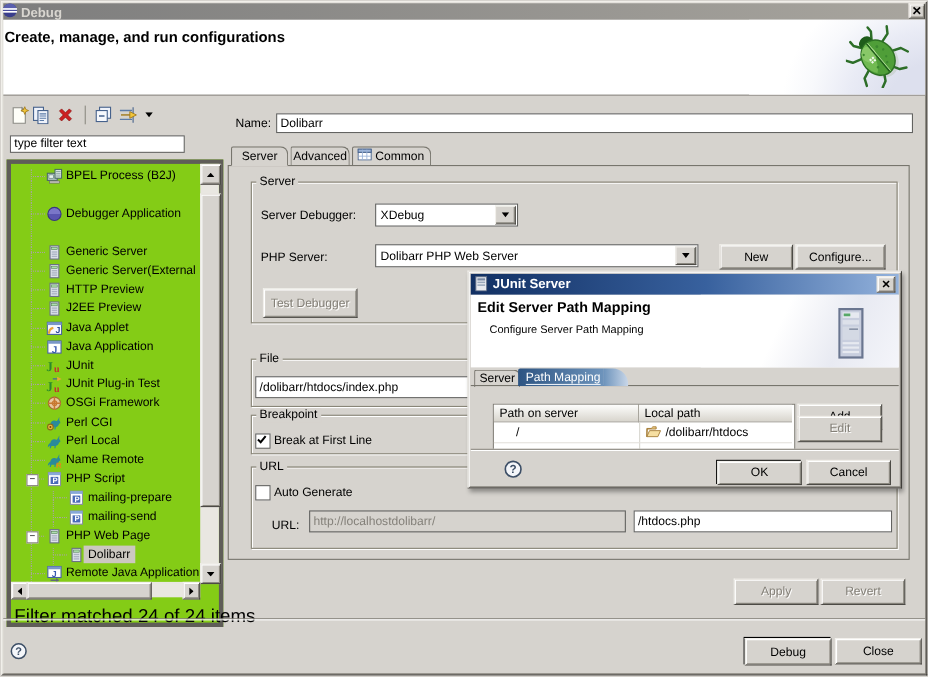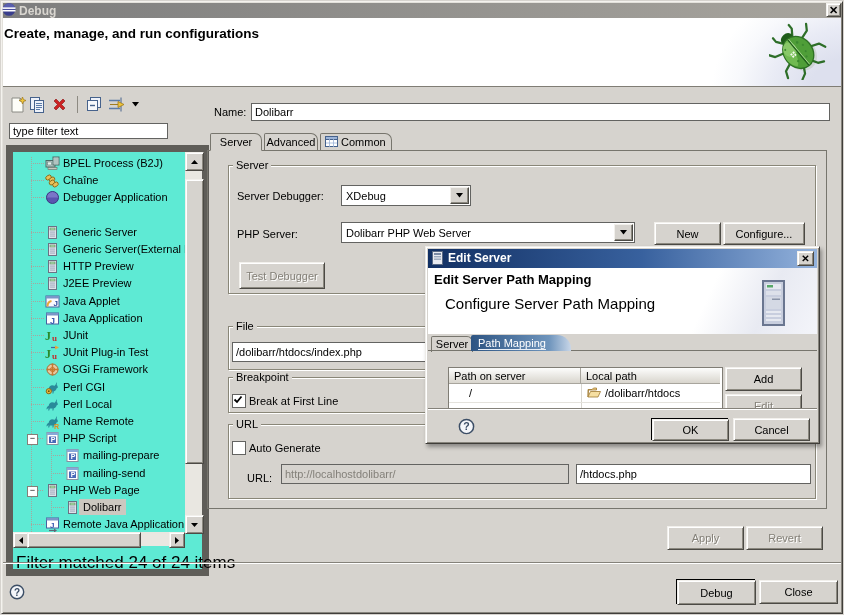--- a/index.html
+++ b/index.html
@@ -1,20 +1,20 @@
 <!DOCTYPE html>
 <html><head><meta charset="utf-8"><style>
 html,body{margin:0;padding:0}
 body{width:844px;height:615px;position:relative;overflow:hidden;
  font-family:"Liberation Sans",sans-serif;font-size:11px;color:#000;background:#d6d3ce}
 .a{position:absolute}
 .ras{background:#d6d3ce;border:1px solid;border-color:#f2f0ec #4c4a45 #4c4a45 #f2f0ec;box-shadow:inset 1px 1px 0 #fff,inset -1px -1px 0 #8b887f}
 .btn{display:flex;align-items:center;justify-content:center;font-size:11px}
 .dis{color:#848078;text-shadow:1px 1px 0 #fff}
-.sunk{background:#5eead4;border:7px solid #14532d}
+.sunk{background:#84cc16;border:4px solid #14532d}
 .grp{border:1px solid #898678;box-shadow:inset 1px 1px 0 #fff, 1px 1px 0 #fff}
 .leg{position:absolute;top:-7px;left:4px;background:#d6d3ce;padding:0 3px;font-size:11px;line-height:13px}
 .lbl{font-size:11px;line-height:13px;white-space:nowrap}
 .etch{border-top:1px solid #85827a;border-bottom:1px solid #fff}
 .fld{position:absolute;background:#fff;border:1px solid #636361;font-size:11px;display:flex;align-items:center;padding-left:3px;white-space:nowrap}
 .row{position:absolute;left:0;width:196px;height:17px}
 .ti{position:absolute;left:32px;top:1px;width:15px;height:15px}
 .tc{position:absolute;left:52px;top:1px;width:15px;height:15px}
 .tt{position:absolute;left:50px;top:2px;font-size:11px;white-space:nowrap}
 .ttc{position:absolute;left:70px;top:2px;font-size:11px;white-space:nowrap}
@@ -129,32 +129,20 @@
         <div class="dot-h" style="left:18px;top:8px;width:13px"></div>
         <svg class="ti" viewBox="0 0 15 15">
           <rect x="1" y="4.5" width="9" height="6.5" fill="#b8ccc8" stroke="#4a6a66"></rect>
           <rect x="2.5" y="6" width="4" height="3" fill="#e8f4f0" stroke="#4a6a66" stroke-width="0.5"></rect>
           <rect x="8" y="1" width="6" height="8" fill="#d8e4e0" stroke="#4a6a66"></rect>
           <path d="M9 3h4M9 5h4M9 7h4" stroke="#6a8a86" stroke-width="0.7"></path>
           <rect x="3" y="11.5" width="9" height="2" fill="#c8c8c0" stroke="#6a6a62" stroke-width="0.6"></rect>
         </svg>
         <div class="tt">BPEL Process (B2J)</div>
       </div>
-      <div class="row" style="top:18px">
-        <div class="dot-h" style="left:18px;top:8px;width:13px"></div>
-        <svg class="ti" viewBox="0 0 15 15">
-          <g fill="#e8c05a" stroke="#8a6a1a" stroke-width="0.9">
-            <ellipse cx="3.5" cy="4.5" rx="3" ry="2.1" transform="rotate(-35 3.5 4.5)"></ellipse>
-            <ellipse cx="7" cy="6.5" rx="3" ry="2.1" transform="rotate(-35 7 6.5)"></ellipse>
-            <ellipse cx="7" cy="9.5" rx="3" ry="2.1" transform="rotate(-35 7 9.5)"></ellipse>
-            <ellipse cx="10.5" cy="11.5" rx="3" ry="2.1" transform="rotate(-35 10.5 11.5)"></ellipse>
-          </g>
-        </svg>
-        <div class="tt">Chaîne</div>
-      </div>
       <div class="row" style="top:35px">
         <div class="dot-h" style="left:18px;top:8px;width:13px"></div>
         <svg class="ti" viewBox="0 0 15 15">
           <circle cx="7.5" cy="7.5" r="6" fill="#5a55b0"></circle>
           <path d="M1.5 7.5a6 6 0 0 1 12 0z" fill="#7a76c8"></path>
           <circle cx="7.5" cy="7.5" r="6" fill="none" stroke="#3a3680"></circle>
         </svg>
         <div class="tt">Debugger Application</div>
       </div>
       <div class="row" style="top:70px">
@@ -451,28 +439,28 @@
 
 <div class="a" style="left:425px;top:246px;width:393px;height:196px;background:#d6d3ce;border:1px solid;border-color:#efede9 #403e3a #403e3a #efede9;box-shadow:inset 1px 1px 0 #fff,inset -1px -1px 0 #87847c,2px 3px 4px rgba(0,0,0,0.35)">
 
  <div class="a" style="left:2px;top:2px;width:389px;height:19px;background:linear-gradient(90deg,#123063 0%,#38619e 55%,#93b2dc 100%)">
   <svg class="a" style="left:4px;top:2px" width="11" height="14" viewBox="0 0 11 14">
     <rect x="0.5" y="0.5" width="10" height="13" fill="#e8eaf0" stroke="#5a6a84"></rect>
     <rect x="2" y="2" width="7" height="2" fill="#7a8aa4"></rect>
     <rect x="2" y="5" width="7" height="1.4" fill="#9aa8bc"></rect>
     <rect x="2" y="7.5" width="7" height="1.4" fill="#9aa8bc"></rect>
   </svg>
-  <div class="a" style="left:20px;top:2px;color:#fff;font-weight:bold;font-size:12px">Edit Server</div>
+  <div class="a" style="left:20px;top:2px;color:#fff;font-weight:bold;font-size:12px">JUnit Server</div>
   <div class="ras btn a" style="right:3px;top:2px;width:15px;height:13px;font-size:10px;font-weight:bold">✕</div>
  </div>
 
  <div class="a" style="left:2px;top:21px;width:389px;height:66px;background:#fff">
    <div class="a" style="right:0;top:0;width:180px;height:66px;background:linear-gradient(115deg,#fff 40%,#e8eaf2 70%,#f4f5fa 100%)"></div>
    <div class="a" style="left:6px;top:4px;font-weight:bold;font-size:13px">Edit Server Path Mapping</div>
-   <div class="a" style="left:17px;top:27px;font-size:15px">Configure Server Path Mapping</div>
+   <div class="a" style="left:17px;top:27px;font-size:10px">Configure Server Path Mapping</div>
    <svg class="a" style="left:334px;top:12px" width="24" height="47" viewBox="0 0 24 47">
      <rect x="1" y="1" width="21" height="44" fill="#c8cede" stroke="#6a7690" stroke-width="2"></rect>
      <rect x="4" y="4" width="15" height="5" fill="#e6e9f0"></rect>
      <rect x="5" y="5" width="6" height="2.5" fill="#58a868"></rect>
      <rect x="4" y="11" width="15" height="4" fill="#dde1ea"></rect>
      <rect x="4" y="17" width="15" height="12" fill="#d4d9e4"></rect>
      <rect x="10" y="18.5" width="8" height="1.5" fill="#8a94a8"></rect>
      <rect x="4" y="31" width="15" height="2" fill="#e6e9f0"></rect>
      <rect x="4" y="35" width="15" height="2" fill="#e6e9f0"></rect>
      <rect x="4" y="39" width="15" height="2" fill="#e6e9f0"></rect>
@@ -495,21 +483,21 @@
      <div class="a" style="left:132px;top:16px;width:1px;height:60px;background:#d8d6d0"></div>
      <div class="a" style="left:20px;top:19px">/</div>
      <svg class="a" style="left:138px;top:19px" width="14" height="11" viewBox="0 0 14 11">
        <path d="M1 10V2.5h4l1.5-1.5h3V3h-8z" fill="#f0d08a" stroke="#a07830" stroke-width="0.8"></path>
        <path d="M1 10L3.5 4.5H13.5L11 10z" fill="#f6dfa2" stroke="#a07830" stroke-width="0.8"></path>
      </svg>
      <div class="a" style="left:156px;top:19px">/dolibarr/htdocs</div>
      <div class="a" style="left:0;top:34px;width:271px;height:1px;background:#e4e2dc"></div>
    </div>
    <div class="ras btn a" style="left:297px;top:16px;width:75px;height:22px">Add</div>
-   <div class="ras btn dis a" style="left:297px;top:43px;width:75px;height:22px">Edit</div>
+   <div class="ras btn dis a" style="left:297px;top:27px;width:75px;height:22px">Edit</div>
  </div>
 
  <div class="a etch" style="left:2px;top:161px;width:389px;height:0"></div>
  <svg class="a" style="left:32px;top:171px" width="17" height="17" viewBox="0 0 16 16">
   <circle cx="8" cy="8" r="6.7" fill="#f4f6fa" stroke="#3c4e66" stroke-width="1.4"></circle>
   <text x="8" y="11.5" text-anchor="middle" font-size="10" font-weight="bold" fill="#3c4e66" font-family="Liberation Sans">?</text>
  </svg>
  <div class="a" style="left:225px;top:171px;width:77px;height:22px;background:#000">
    <div class="ras btn" style="position:absolute;left:1px;top:1px;width:75px;height:20px">OK</div>
  </div>

